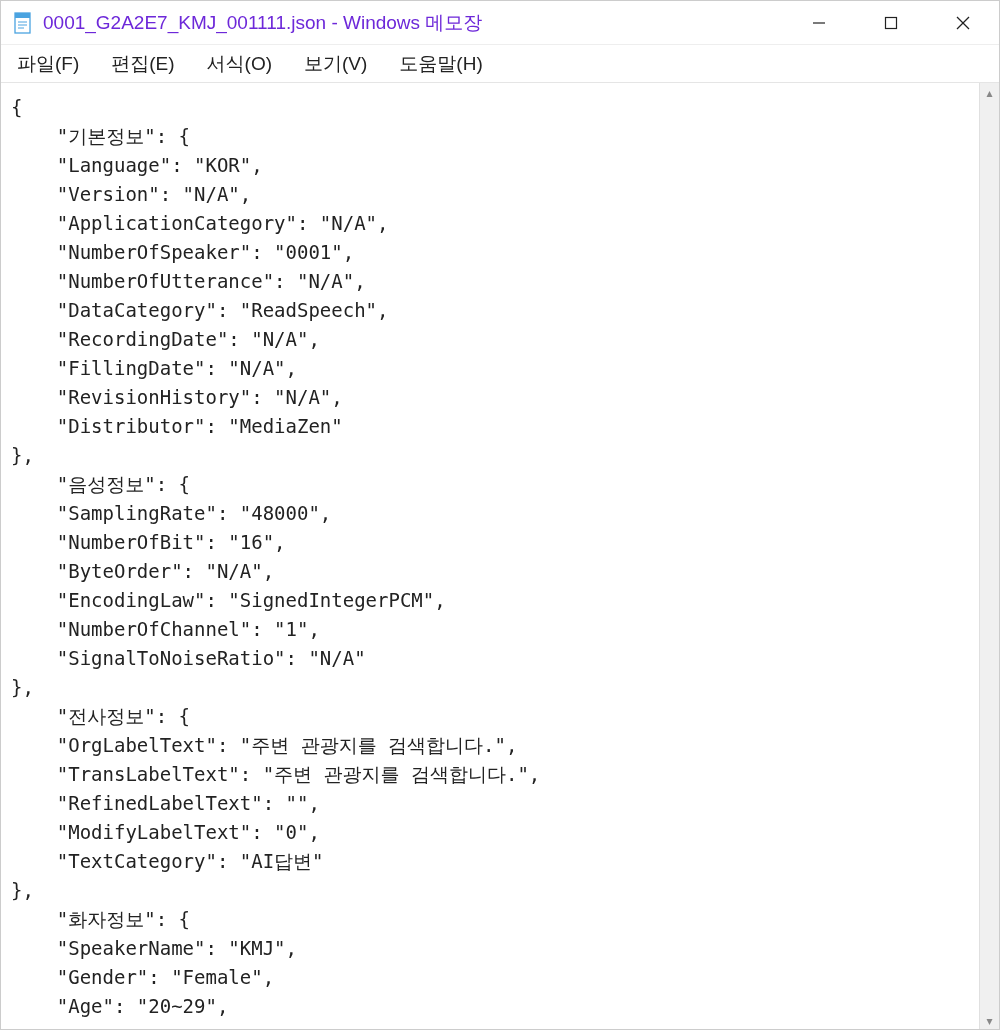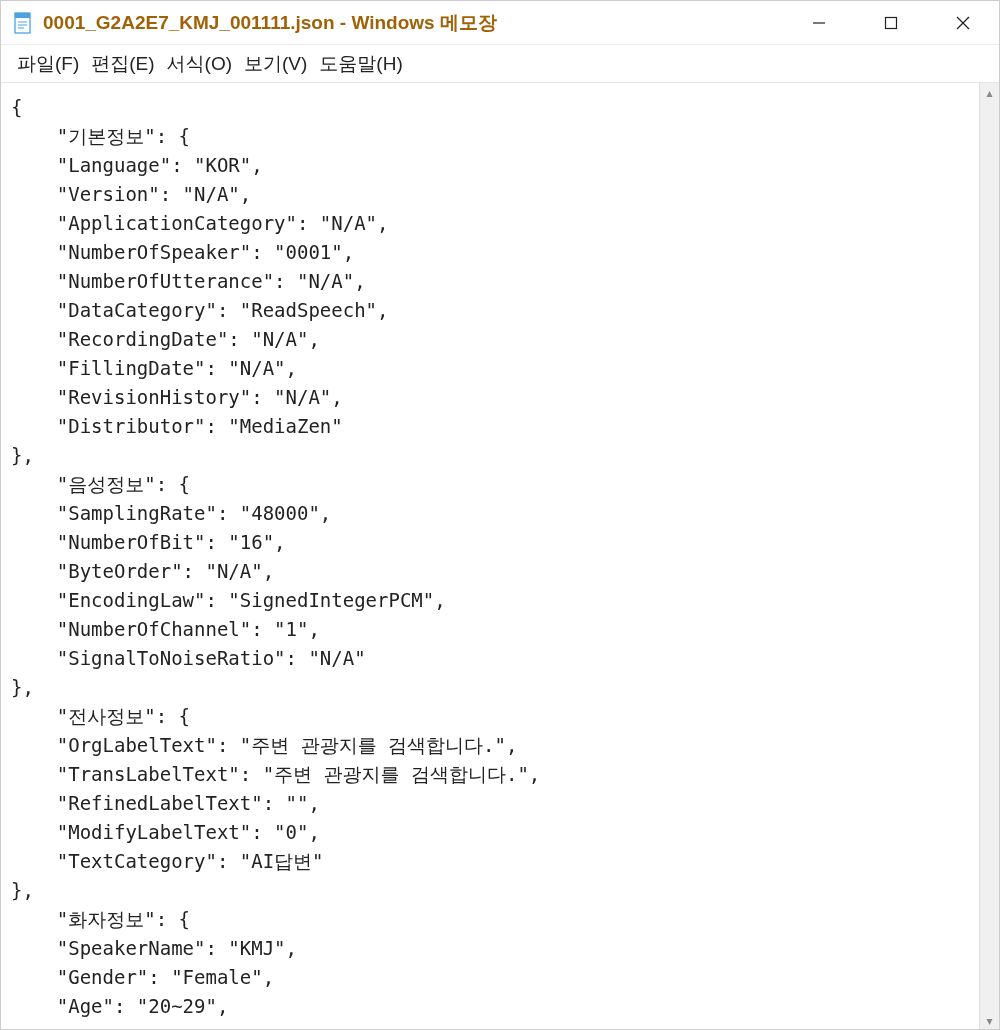--- a/index.html
+++ b/index.html
@@ -20,23 +20,22 @@
     border-bottom: 1px solid #eee;
   }
   .titlebar-icon {
     width: 20px; height: 22px;
     margin-right: 10px;
     position: relative;
   }
   .titlebar-icon svg { display:block; }
   .titlebar-title {
     font-size: 19px;
-    color: #a16207;
+    color: #6d28d9;
     flex: 1;
-    font-weight: bold;
   }
   .win-controls {
     display: flex;
     align-items: center;
     height: 100%;
   }
   .win-btn {
     width: 72px;
     height: 44px;
     display: flex;
@@ -45,20 +44,21 @@
     color: #222;
   }
   .win-btn svg { stroke: #222; stroke-width: 1.2; fill: none; }
 
   .menubar {
     height: 38px;
     display: flex;
     align-items: center;
     padding: 0 10px;
     border-bottom: 1px solid #e5e5e5;
+    gap: 20px;
   }
   .menu-item {
     font-size: 19px;
     color: #222;
     padding: 4px 6px;
     white-space: nowrap;
   }
 
   .editor-wrap {
     position: relative;

